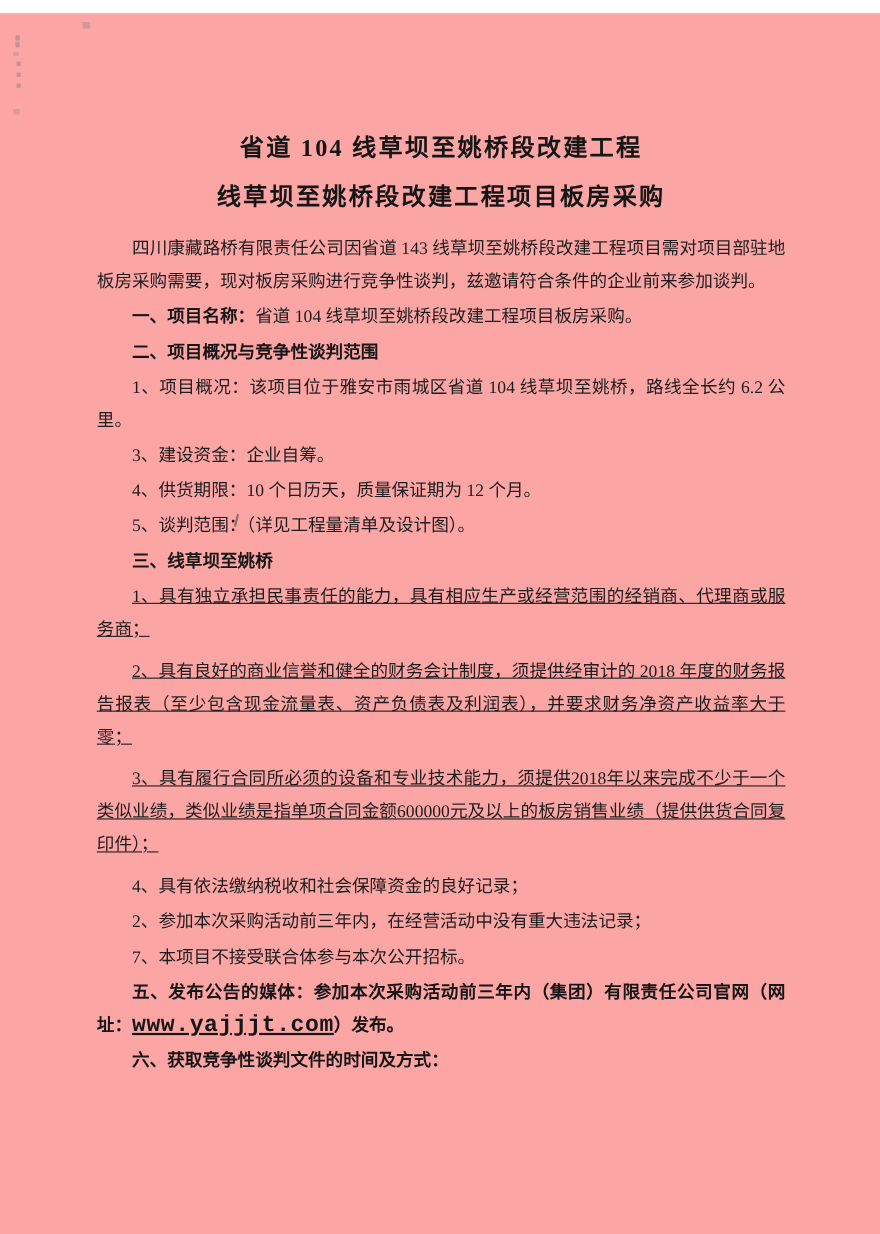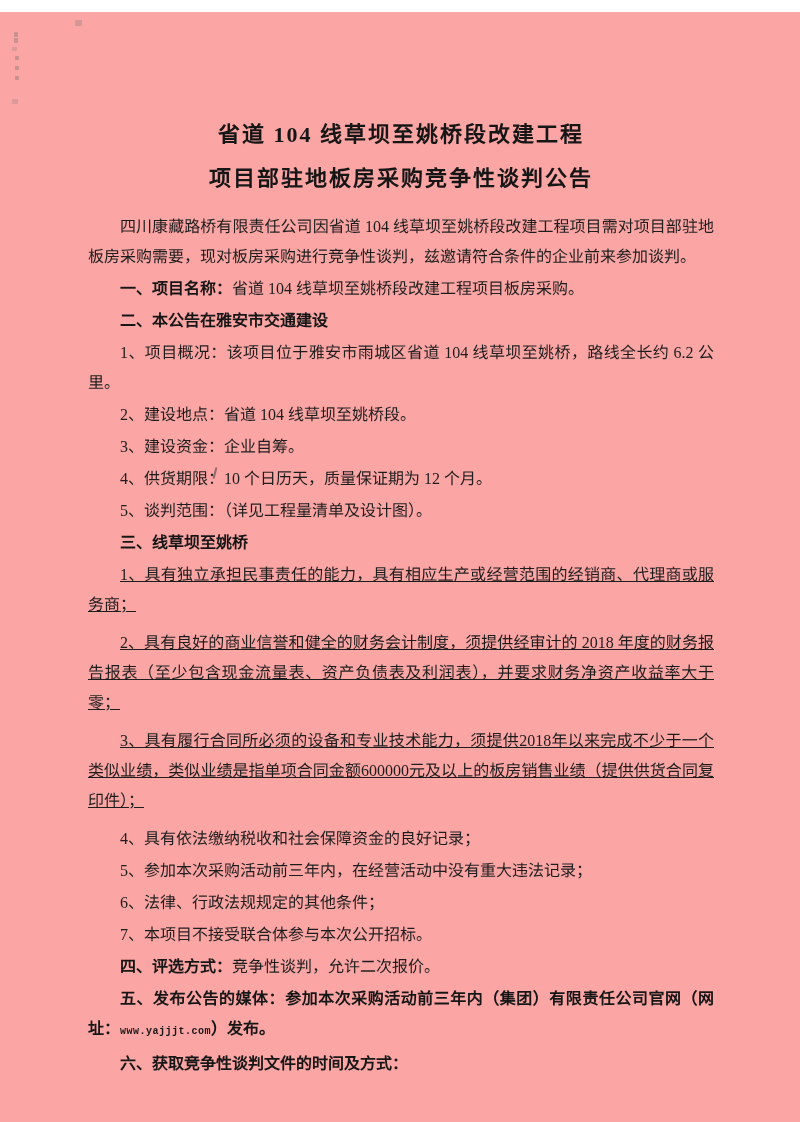--- a/index.html
+++ b/index.html
@@ -61,21 +61,22 @@
     font-size: 16px;
     line-height: 30px;
     text-align: justify;
     text-indent: 2em;
     color: #1d1d1d;
   }
   .bold { font-weight: bold; color: #161616; }
   .mb8 { margin-bottom: 8px; text-decoration: underline; }
   .url {
     font-family: "Liberation Mono", "DejaVu Sans Mono", monospace;
-    font-size: 10px;
+    font-size: 21px;
+    text-decoration: underline;
     letter-spacing: 0.5px;
   }
 </style>
 </head>
 <body>
 
 <div class="page">
 
   <span class="artifact a1"></span>
   <span class="artifact a2"></span>
@@ -83,42 +84,39 @@
   <span class="artifact a4"></span>
   <span class="artifact a5"></span>
   <span class="artifact a6"></span>
   <span class="artifact a7"></span>
   <span class="artifact a8"></span>
   <span class="artifact a9"></span>
 
   <div class="content">
 
     <h1 class="title t1">省道 104 线草坝至姚桥段改建工程</h1>
-    <h1 class="title t2">项目部驻地板房采购竞争性谈判公告</h1>
+    <h1 class="title t2">线草坝至姚桥段改建工程项目板房采购</h1>
 
-    <p class="body">四川康藏路桥有限责任公司因省道 104 线草坝至姚桥段改建工程项目需对项目部驻地板房采购需要，现对板房采购进行竞争性谈判，兹邀请符合条件的企业前来参加谈判。</p>
+    <p class="body">四川康藏路桥有限责任公司因省道 143 线草坝至姚桥段改建工程项目需对项目部驻地板房采购需要，现对板房采购进行竞争性谈判，兹邀请符合条件的企业前来参加谈判。</p>
 
     <p class="body"><span class="bold">一、项目名称：</span><span>省道 104 线草坝至姚桥段改建工程项目板房采购。</span></p>
 
-    <p class="body bold">二、本公告在雅安市交通建设</p>
+    <p class="body bold">二、项目概况与竞争性谈判范围</p>
     <p class="body">1、项目概况：该项目位于雅安市雨城区省道 104 线草坝至姚桥，路线全长约 6.2 公里。</p>
-    <p class="body">2、建设地点：省道 104 线草坝至姚桥段。</p>
     <p class="body">3、建设资金：企业自筹。</p>
     <p class="body">4、供货期限：10 个日历天，质量保证期为 12 个月。</p>
     <p class="body">5、谈判范围：（详见工程量清单及设计图）。</p>
 
     <p class="body bold">三、线草坝至姚桥</p>
     <p class="body mb8">1、具有独立承担民事责任的能力，具有相应生产或经营范围的经销商、代理商或服务商；</p>
     <p class="body mb8">2、具有良好的商业信誉和健全的财务会计制度，须提供经审计的 2018 年度的财务报告报表（至少包含现金流量表、资产负债表及利润表），并要求财务净资产收益率大于零；</p>
     <p class="body mb8">3、具有履行合同所必须的设备和专业技术能力，须提供2018年以来完成不少于一个类似业绩，类似业绩是指单项合同金额600000元及以上的板房销售业绩（提供供货合同复印件）；</p>
     <p class="body">4、具有依法缴纳税收和社会保障资金的良好记录；</p>
-    <p class="body">5、参加本次采购活动前三年内，在经营活动中没有重大违法记录；</p>
-    <p class="body">6、法律、行政法规规定的其他条件；</p>
+    <p class="body">2、参加本次采购活动前三年内，在经营活动中没有重大违法记录；</p>
     <p class="body">7、本项目不接受联合体参与本次公开招标。</p>
 
-    <p class="body"><span class="bold">四、评选方式：</span><span>竞争性谈判，允许二次报价。</span></p>
 
     <p class="body bold"><span>五、发布公告的媒体：</span><span>参加本次采购活动前三年内（集团）有限责任公司官网（网址：</span><span class="url">www.yajjjt.com</span><span>）发布。</span></p>
 
     <p class="body bold">六、获取竞争性谈判文件的时间及方式：</p>
 
   </div>
 </div>
 
 </body></html>

